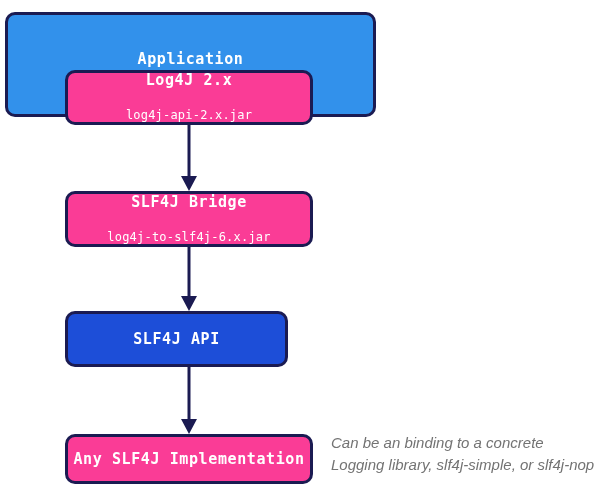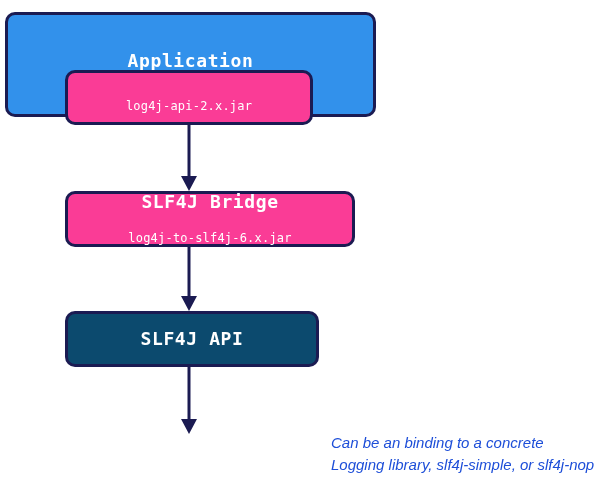--- a/index.html
+++ b/index.html
@@ -30,21 +30,21 @@
     display: flex;
     flex-direction: column;
     align-items: center;
     justify-content: center;
     text-align: center;
   }
 
   .node .title {
     font-family: "DejaVu Sans Mono", "Liberation Mono", monospace;
     font-weight: bold;
-    font-size: 18px;
+    font-size: 15px;
     letter-spacing: 0.6px;
     color: #ffffff;
     line-height: 1.25;
   }
 
   .node .subtitle {
     font-family: "DejaVu Sans Mono", "Liberation Mono", monospace;
     font-weight: normal;
     font-size: 12px;
     letter-spacing: 0.2px;
@@ -70,32 +70,32 @@
     top: 70px;
     width: 248px;
     height: 55px;
     background: #fa3c96;
     z-index: 3;
   }
 
   #bridge-box {
     left: 65px;
     top: 191px;
-    width: 290px;
+    width: 248px;
     height: 56px;
     background: #fa3c96;
     z-index: 3;
   }
 
   #api-box {
     left: 65px;
     top: 311px;
-    width: 254px;
+    width: 223px;
     height: 56px;
-    background: #0c4a6e;
+    background: #1d4ed8;
     z-index: 3;
   }
 
   #impl-box {
     left: 65px;
     top: 434px;
     width: 248px;
     height: 50px;
     background: #fa3c96;
     z-index: 3;
@@ -113,33 +113,34 @@
   
   #annotation {
     position: absolute;
     left: 331px;
     top: 432px;
     width: 270px;
     font-family: "Liberation Sans", sans-serif;
     font-style: italic;
     font-size: 15px;
     line-height: 1.45;
-    color: #1d4ed8;
+    color: #737373;
   }
 </style>
 </head>
 <body>
 
 <div id="canvas">
 
   <div class="node" id="application-box">
     <div class="title">Application</div>
   </div>
 
   <div class="node" id="log4j-box">
+    <div class="title">Log4J 2.x</div>
     <div class="subtitle">log4j-api-2.x.jar</div>
   </div>
 
   <svg class="arrow" width="610" height="496">
     <line x1="189" y1="125" x2="189" y2="182" stroke="#1b1b52" stroke-width="3"></line>
     <polygon points="189,191 181,176 197,176" fill="#1b1b52"></polygon>
   </svg>
 
   <div class="node" id="bridge-box">
     <div class="title">SLF4J Bridge</div>
@@ -153,16 +154,19 @@
 
   <div class="node" id="api-box">
     <div class="title">SLF4J API</div>
   </div>
 
   <svg class="arrow" width="610" height="496">
     <line x1="189" y1="367" x2="189" y2="425" stroke="#1b1b52" stroke-width="3"></line>
     <polygon points="189,434 181,419 197,419" fill="#1b1b52"></polygon>
   </svg>
 
+  <div class="node" id="impl-box">
+    <div class="title">Any SLF4J Implementation</div>
+  </div>
 
   <div id="annotation">Can be an binding to a concrete Logging library, slf4j-simple, or slf4j-nop</div>
 
 </div>
 
 </body></html>

